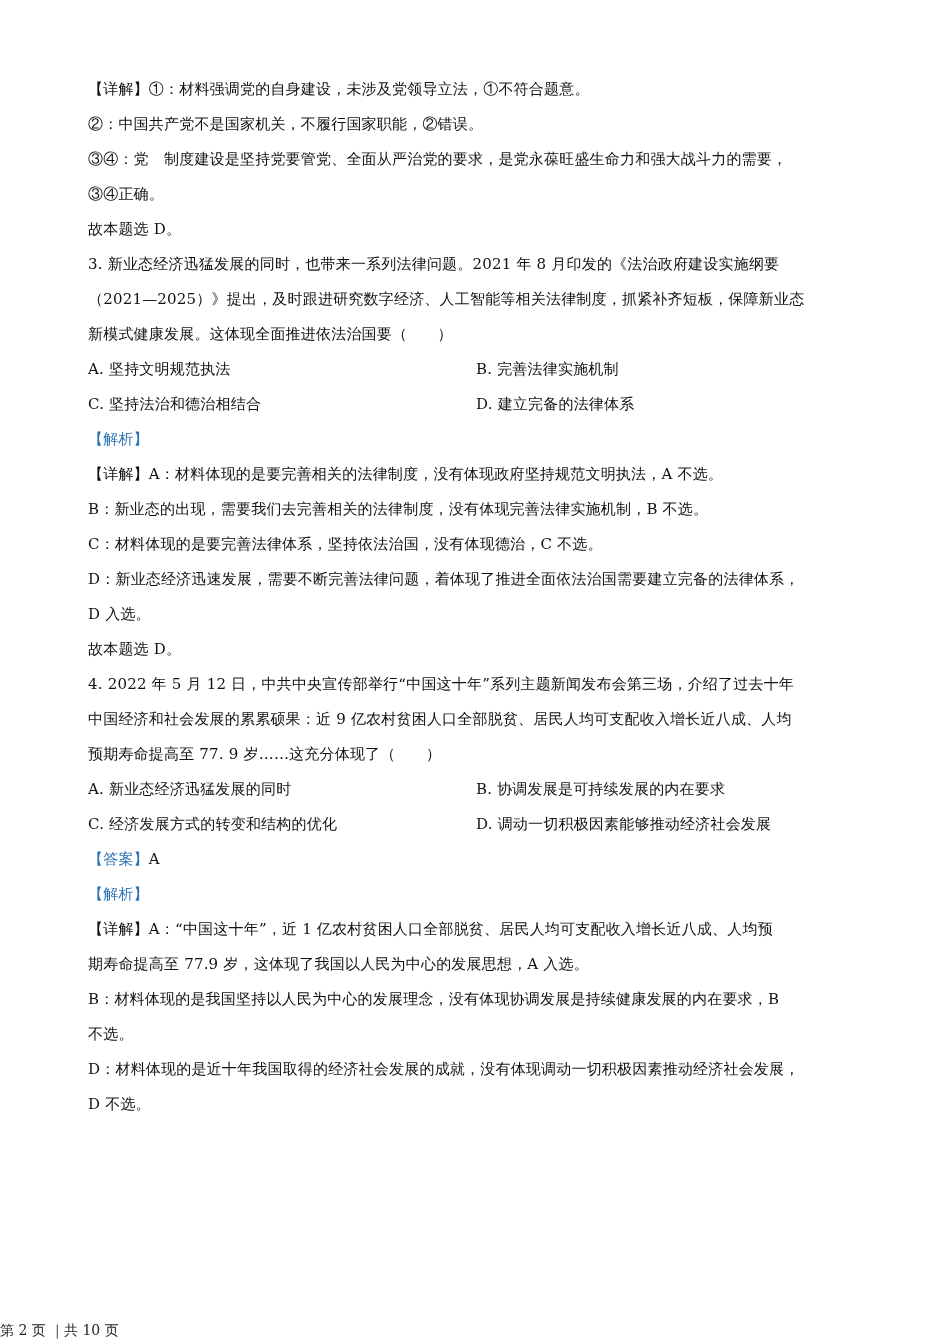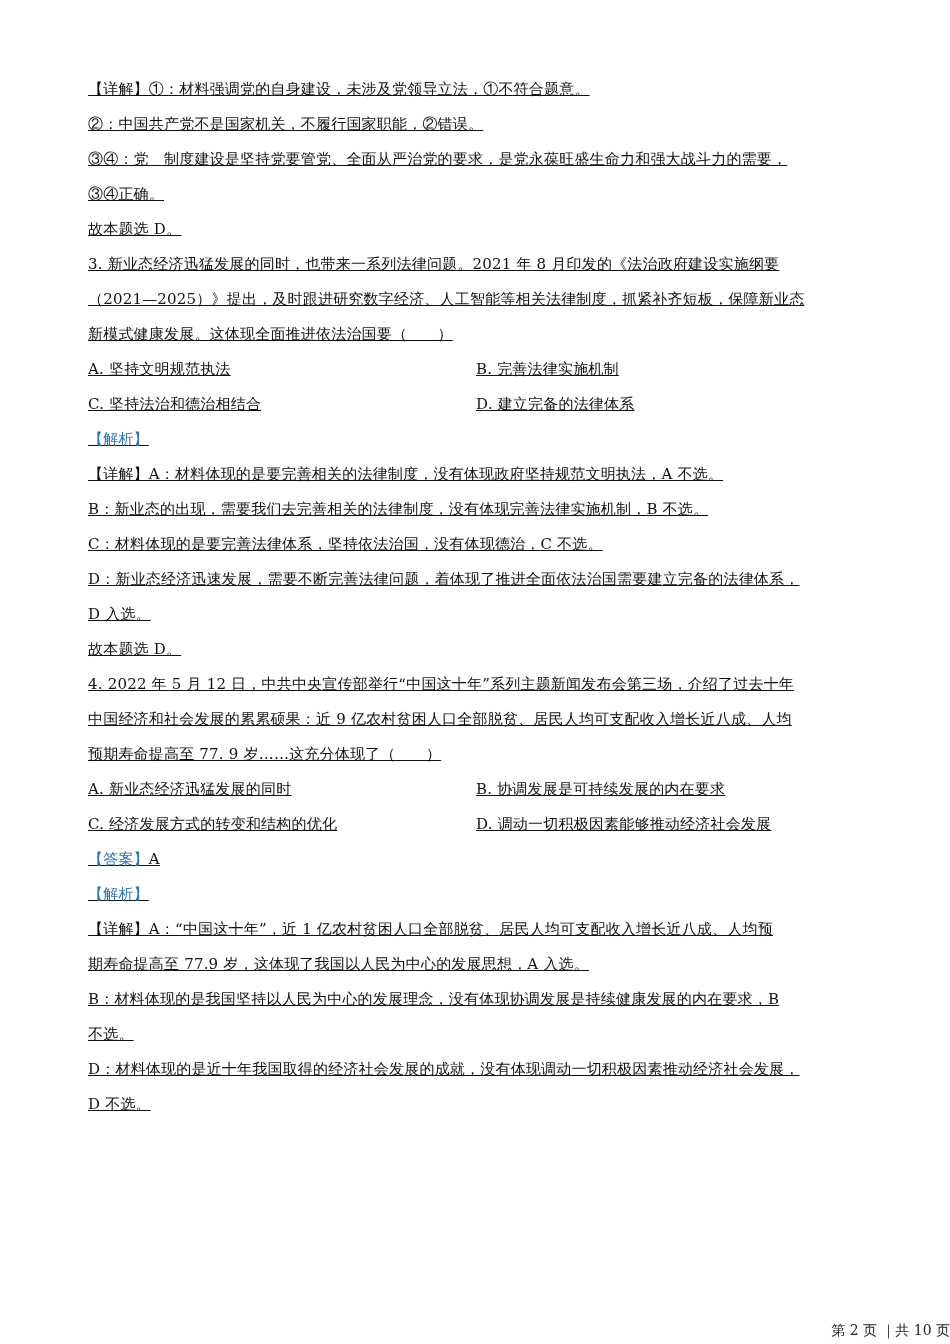--- a/index.html
+++ b/index.html
@@ -1,23 +1,23 @@
 <!DOCTYPE html>
 <html><head>
 <meta charset="utf-8">
 <style>
   html, body { margin: 0; padding: 0; background: #ffffff; }
   body { width: 950px; height: 1344px; position: relative; overflow: hidden;
          font-family: "DejaVu Serif", "Liberation Serif", serif; color: #111; }
-  .page { position: absolute; left: 88px; top: 72px; width: 780px; text-decoration: underline; }
+  .page { position: absolute; left: 88px; top: 72px; width: 780px; }
   .line { font-size: 15px; line-height: 35px; height: 35px; white-space: nowrap; letter-spacing: 0.2px; }
   .blue { color: #2e74b5; }
   .opts { display: flex; }
   .opt { width: 388px; }
-  .footer { position: absolute; left: 0; width: 950px; top: 1322px; text-align: right;
+  .footer { position: absolute; left: 0; width: 950px; top: 1322px; text-align: left;
             font-size: 14px; color: #222; }
 </style>
 </head>
 <body>
 
 <div class="page">
 
   <div>
     <div class="line">【详解】①：材料强调党的自身建设，未涉及党领导立法，①不符合题意。</div>
     <div class="line">②：中国共产党不是国家机关，不履行国家职能，②错误。</div>

